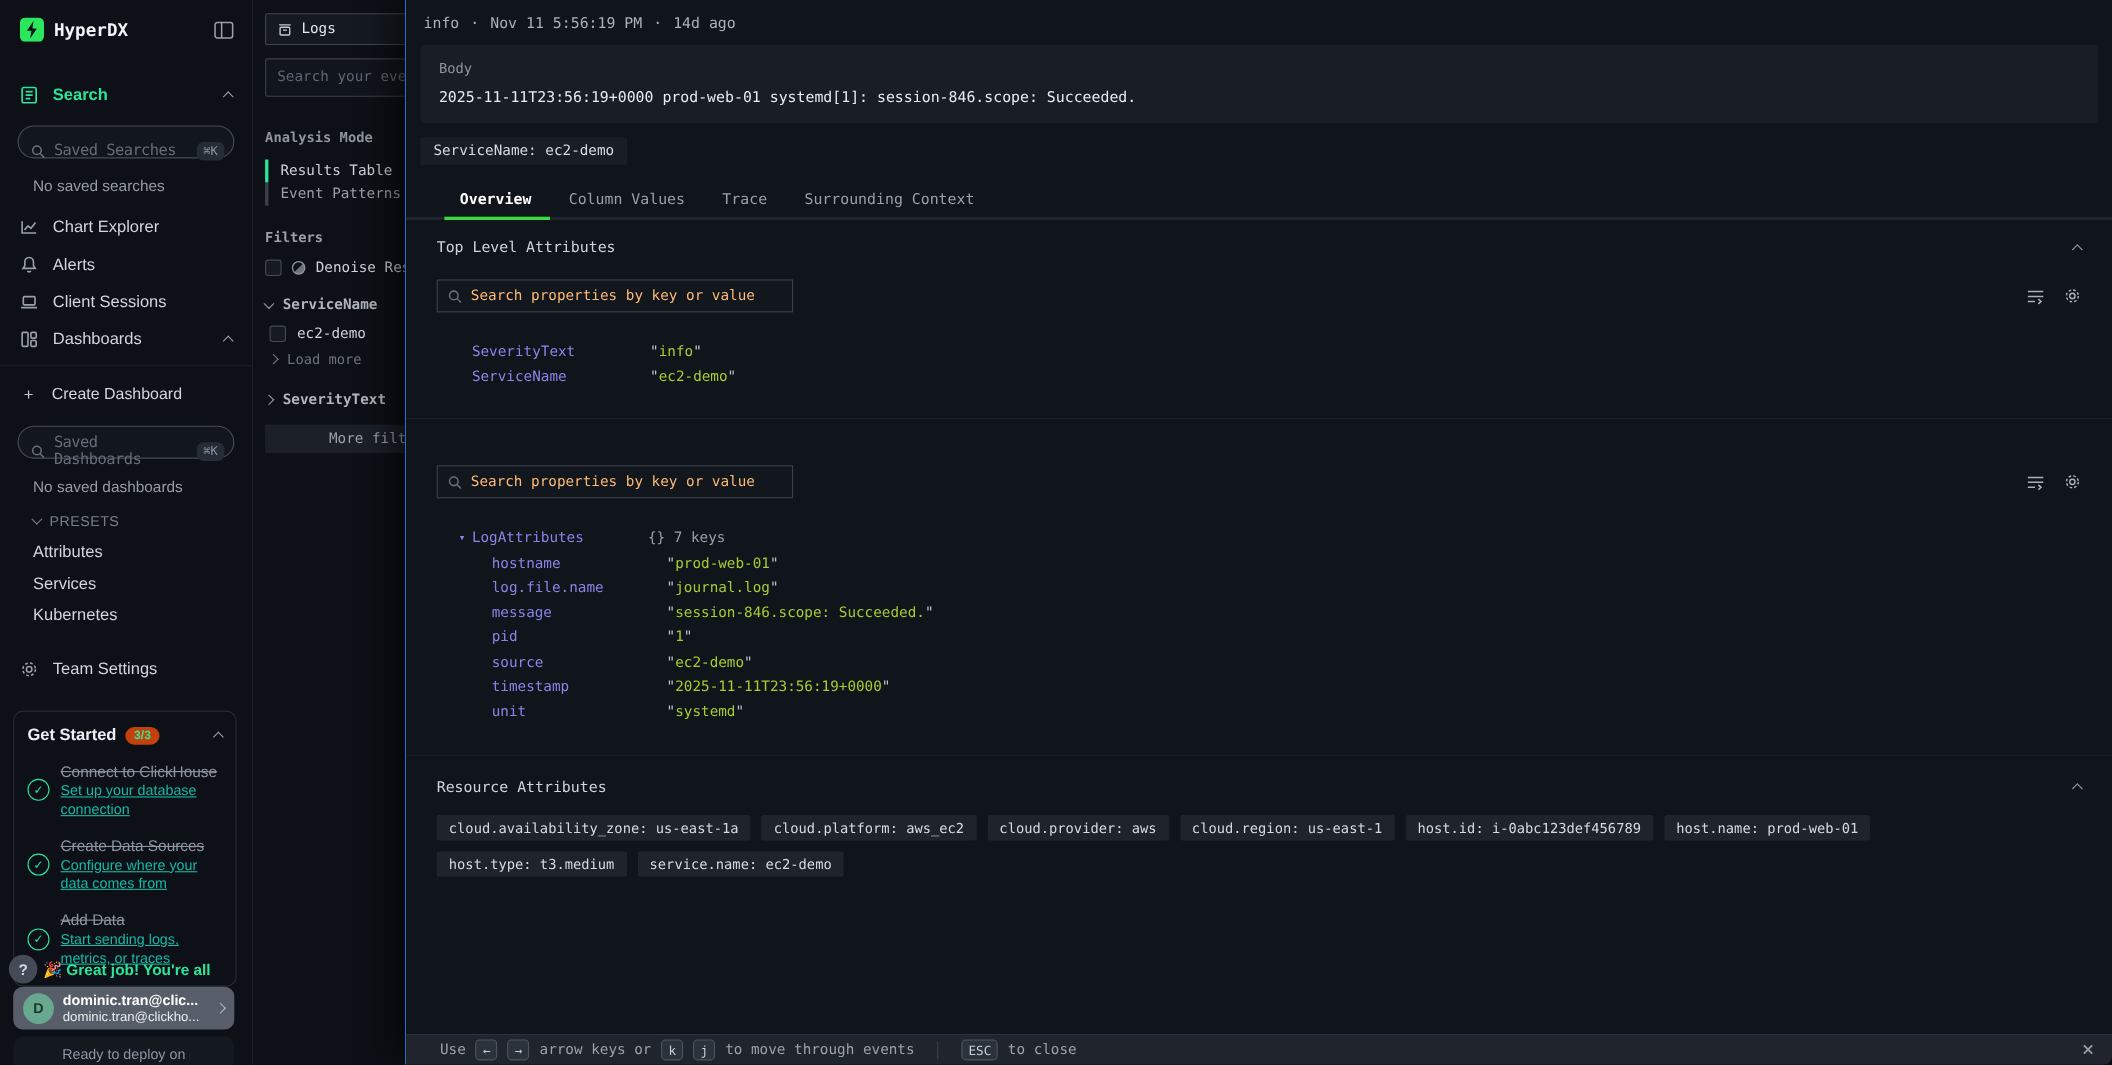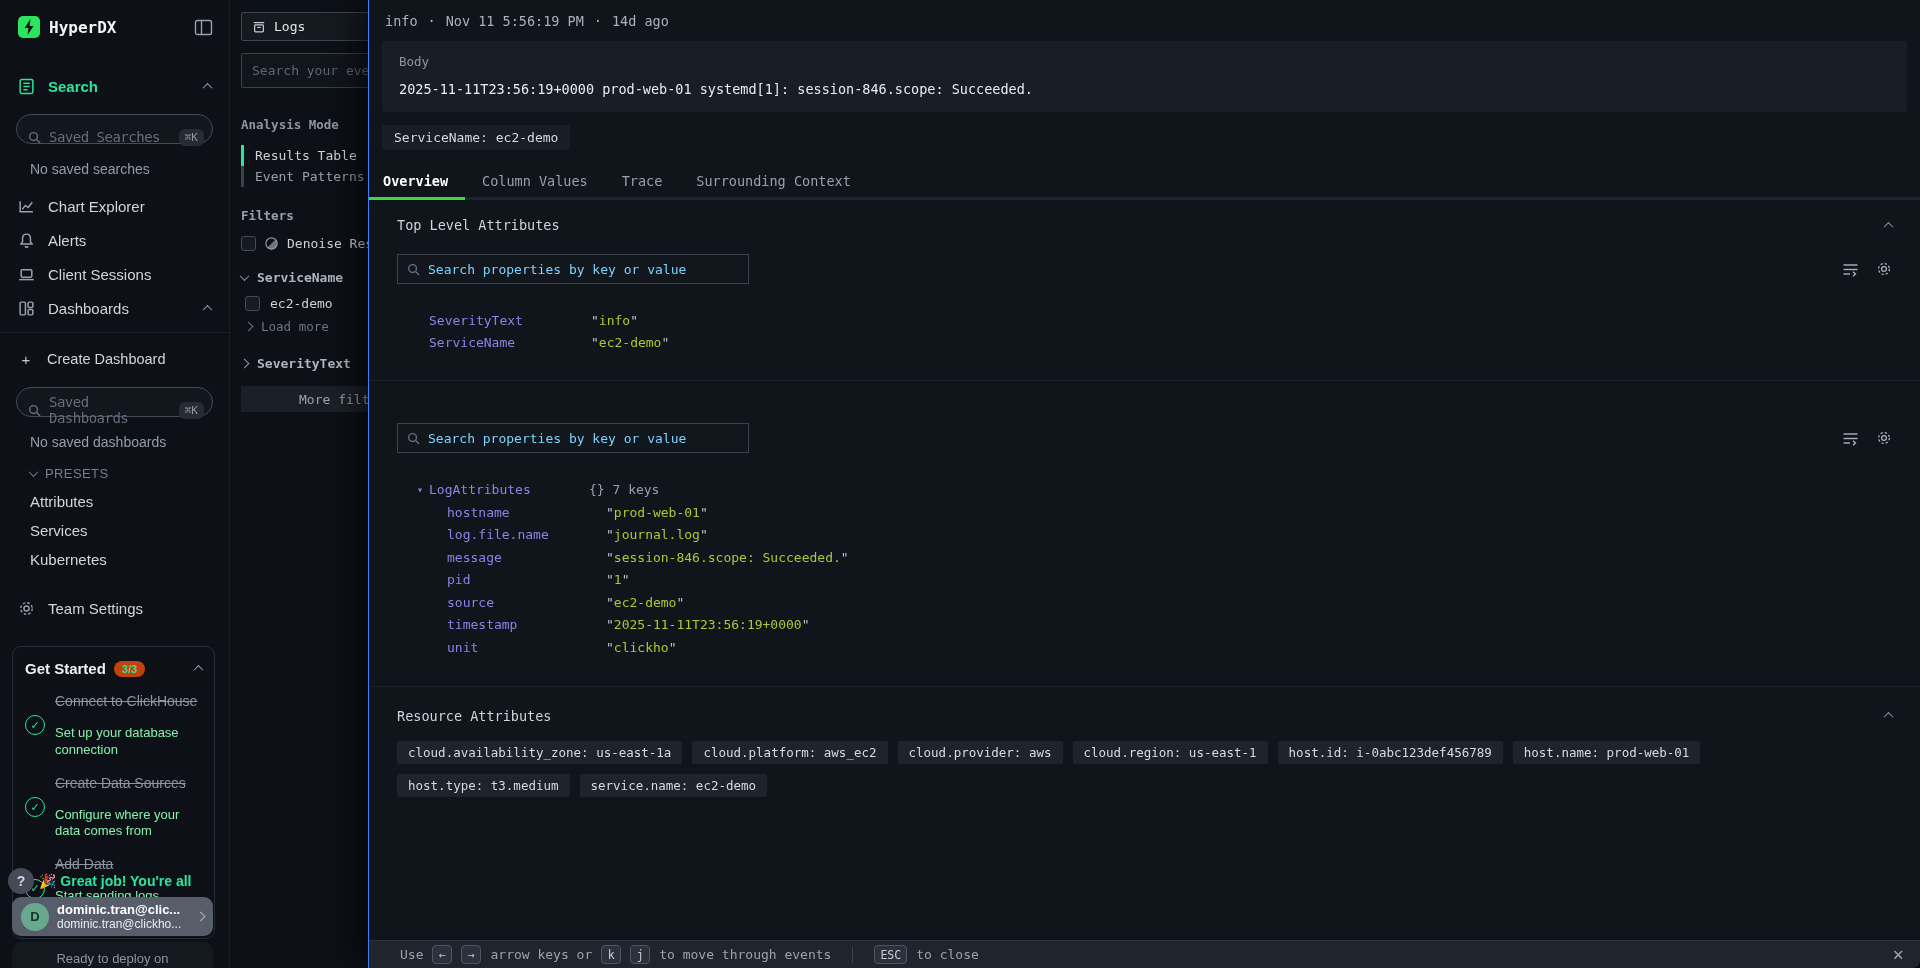--- a/index.html
+++ b/index.html
@@ -32,21 +32,21 @@
   .team-row { margin-top:28px; }
 
   .gs-card { margin:26px 14px 0 12px; border:1px solid #262c35; border-radius:9px; padding:13px 12px 16px 12px; background:#0d1117; }
   .gs-head { display:flex; align-items:center; gap:8px; }
   .gs-title { font-size:15px; font-weight:bold; color:#eef0f3; }
   .gs-badge { background:#c2410c; color:#3fe08f; font-size:11px; font-weight:bold; border-radius:10px; padding:2px 8px; }
   .gs-head .chv { margin-left:auto; color:#98a0ab; }
   .gs-item { display:flex; gap:10px; margin-top:15px; align-items:center; }
   .gs-check { flex:0 0 20px; width:20px; height:20px; border:1.6px solid #2be69a; border-radius:50%; color:#2be69a; font-size:11px; display:flex; align-items:center; justify-content:center; }
   .gs-item-title { color:#8d95a1; font-size:14px; text-decoration:line-through; line-height:1.35; }
-  .gs-item-sub { color:#86efac; font-size:13px; line-height:1.3; margin-top:14px; }
+  .gs-item-sub { color:#14b8a6; font-size:13px; line-height:1.3; margin-top:0;text-decoration:underline; }
 
   .help-row { position:absolute; left:8px; bottom:74px; display:flex; align-items:center; gap:5px; z-index:1; width:220px; }
   .help-btn { width:26px; height:26px; border-radius:50%; background:#454b56; color:#d4d8de; font-size:14px; font-weight:bold; display:flex; align-items:center; justify-content:center; cursor:pointer; flex:0 0 26px; }
   .congrats { color:#2be69a; font-weight:bold; font-size:14px; white-space:nowrap; overflow:hidden; }
   .user-card { position:absolute; left:12px; right:16px; bottom:32px; height:39px; background:#575e6a; border-radius:9px; display:flex; align-items:center; padding:0 9px; gap:8px; z-index:2; cursor:pointer; }
   .avatar { width:28px; height:28px; border-radius:50%; background:#68a88e; color:#14372a; font-weight:bold; font-size:13px; display:flex; align-items:center; justify-content:center; flex:0 0 28px; }
   .user-name { font-size:13px; font-weight:bold; color:#ffffff; line-height:1.2; white-space:nowrap; }
   .user-mail { font-size:12px; color:#e9ebef; line-height:1.2; white-space:nowrap; }
   .user-card .chv { color:#aeb4bd; margin-left:auto; }
   .ready-card { position:absolute; left:12px; right:16px; bottom:-20px; height:46px; background:#14181f; border-radius:9px; padding:9px 12px; color:#8d95a1; font-size:13px; text-align:center; z-index:1; }
@@ -69,32 +69,32 @@
   .load-more { margin-top:8px; display:flex; align-items:center; gap:9px; color:#6b7380; font-size:12.5px; padding-left:4px; cursor:pointer; white-space:nowrap; }
   .more-btn { margin-top:15px; width:210px; height:26px; background:#1b2028; color:#9aa2ad; font-size:13px; display:flex; align-items:center; justify-content:center; cursor:pointer; white-space:nowrap; }
 
   
   .detail { position:absolute; left:368px; top:0; width:1552px; height:968px; background:#10141b; border-left:1px solid #3b82f6; box-shadow:-12px 0 30px rgba(0,0,0,0.55); border-radius:0 0 8px 0; }
   .dp-header { padding:13px 0 0 16px; font-size:13.5px; color:#aab1bc; display:flex; gap:10px; align-items:center; }
   .body-card { margin:12px 13px 0 13px; background:#191e26; border-radius:3px; padding:13px 17px 15px 17px; }
   .body-label { font-size:12.5px; color:#8d95a1; }
   .body-text { margin-top:12px; font-size:13.5px; color:#e8ebf0; }
   .svc-tag { display:inline-block; margin:13px 0 0 13px; background:#191e26; padding:5px 12px; font-size:13px; color:#d6dae0; border-radius:2px; }
-  .tabs { margin-top:17px; display:flex; border-bottom:3px solid #1e242d; }
+  .tabs { margin-top:17px; display:flex; border-bottom:3px solid #1e242d;padding-left:35px; }
   .tab { padding:6px 17px 8px 17px; font-size:13.5px; color:#98a0ab; position:relative; cursor:pointer; }
   .tab:first-child { padding-left:14px; }
   .tab.active { color:#ffffff; font-weight:bold; }
   .tab.active::after { content:""; position:absolute; left:0; right:0; bottom:-3px; height:3px; background:#3cd843; }
   .dp-scroll { position:absolute; top:196px; bottom:28px; left:0; right:0; overflow:hidden; }
   .section { padding:21px 28px 27px 28px; }
   .section + .section { border-top:1px solid #1c222b; }
   .sec-head { display:flex; align-items:center; font-size:13.5px; color:#cfd4db; }
   .sec-head .chv { margin-left:auto; color:#8d95a1; cursor:pointer; }
   .sec-search-row { display:flex; align-items:center; margin-top:21px; }
-  .prop-search { width:352px; height:30px; border:1px solid #3b424d; background:#12161d; display:flex; align-items:center; gap:8px; padding:0 9px; color:#7dd3fc; font-size:13px; cursor:text; }
+  .prop-search { width:324px; height:30px; border:1px solid #3b424d; background:#12161d; display:flex; align-items:center; gap:8px; padding:0 9px; color:#fdba74; font-size:13px; cursor:text; }
   .row-icons { margin-left:auto; display:flex; gap:17px; color:#aab1bb; align-items:center; }
   .row-icons .icn { cursor:pointer; color:#aab1bb; }
   .kv { margin-top:25px; padding-left:32px; font-size:13px; }
   .kv-row { display:flex; height:22px; align-items:center; }
   .kv-key { flex:0 0 162px; color:#8a84e8; cursor:pointer; }
   .kv-val { color:#a5cd30; }
   .kv-val::before { content:'"'; color:#c0c5cd; }
   .kv-val::after  { content:'"'; color:#c0c5cd; }
   .tree { margin-top:25px; font-size:13px; }
   .tree-root { display:flex; height:23px; align-items:center; padding-left:20px; }
@@ -455,21 +455,21 @@
         <div class="tree-row">
           <span class="tree-key">source</span>
           <span class="kv-val">ec2-demo</span>
         </div>
         <div class="tree-row">
           <span class="tree-key">timestamp</span>
           <span class="kv-val">2025-11-11T23:56:19+0000</span>
         </div>
         <div class="tree-row">
           <span class="tree-key">unit</span>
-          <span class="kv-val">clickho</span>
+          <span class="kv-val">systemd</span>
         </div>
       </div>
     </div>
 
     <div class="section">
       <div class="sec-head">
         <span>Resource Attributes</span>
         <span class="chv up"></span>
       </div>
       <div class="chips">

